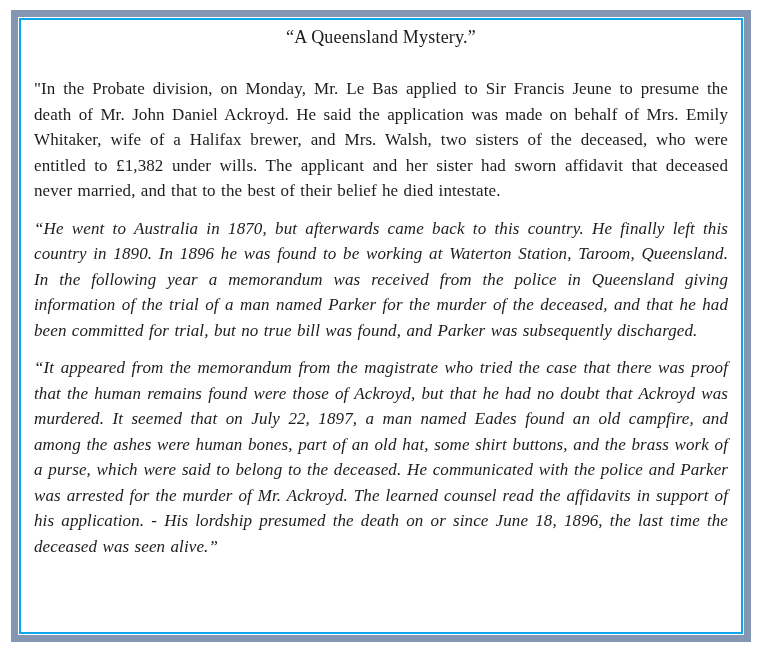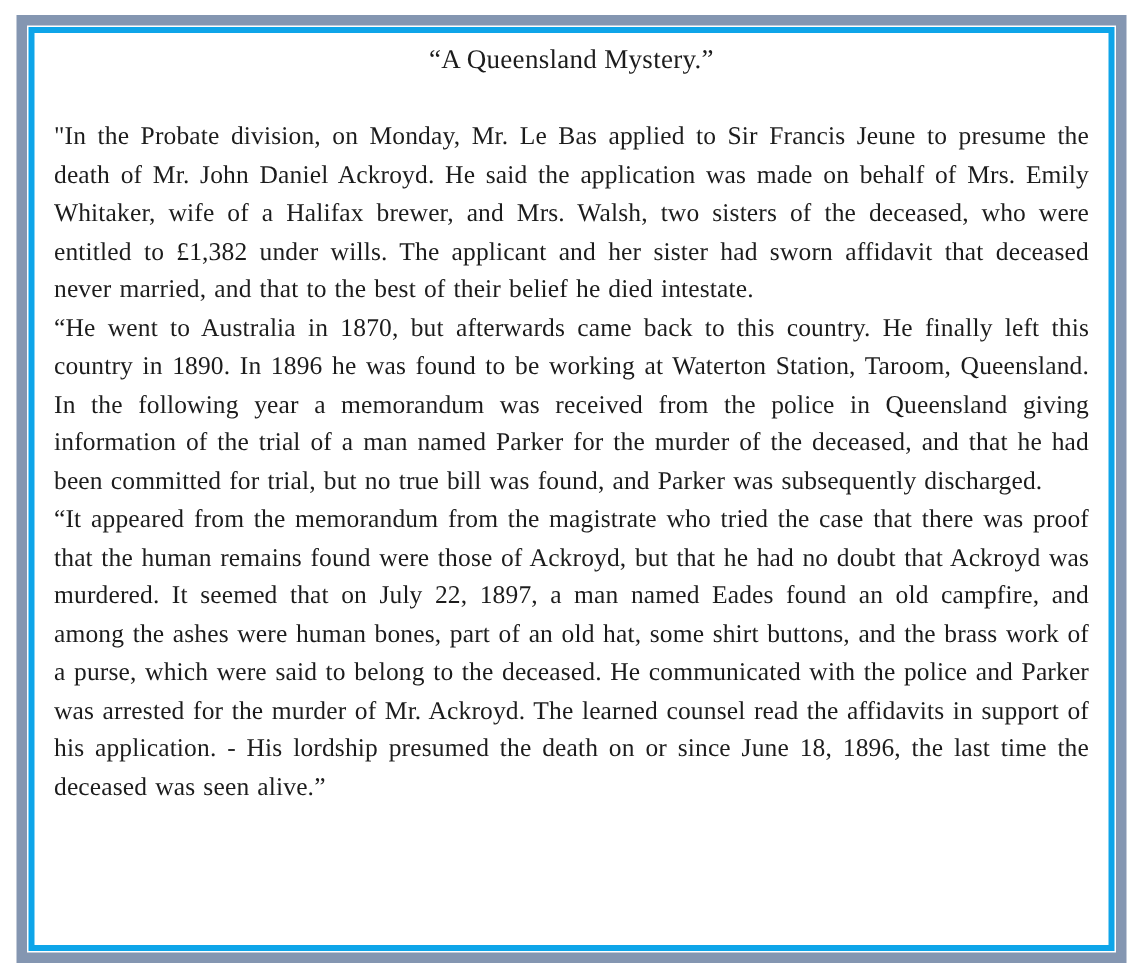--- a/index.html
+++ b/index.html
@@ -19,21 +19,21 @@
   .frame-outer {
     width: 100%;
     height: 100%;
     border: 7px solid #8496b1;
     background: #ffffff;
     padding: 1px;
   }
   .frame-inner {
     width: 100%;
     height: 100%;
-    border: 4px solid #0ea5e9;
+    border: 2px solid #0ea5e9;
     background: #ffffff;
     padding: 4px 13px 0 13px;
     overflow: hidden;
   }
   .doc-title {
     font-size: 18px;
     font-weight: normal;
     text-align: center;
     color: #1c1c1c;
     line-height: 26px;
@@ -44,20 +44,22 @@
     color: #1c1c1c;
     line-height: 25.5px;
     text-align: justify;
     letter-spacing: 0.1px;
     word-spacing: 1px;
   }
   .doc-paragraph.first {
     margin-top: 26px;
   }
   .doc-paragraph + .doc-paragraph {
+    margin-top: 12px;
+    font-style: italic;
   }
 </style>
 </head>
 <body>
 
 <div class="page">
   <div class="frame-outer">
     <div class="frame-inner">
       <h1 class="doc-title">“A Queensland Mystery.”</h1>
       <p class="doc-paragraph first">"In the Probate division, on Monday, Mr. Le Bas applied to Sir Francis Jeune to presume the death of Mr. John Daniel Ackroyd. He said the application was made on behalf of Mrs. Emily Whitaker, wife of a Halifax brewer, and Mrs. Walsh, two sisters of the deceased, who were entitled to £1,382 under wills. The applicant and her sister had sworn affidavit that deceased never married, and that to the best of their belief he died intestate.</p>

